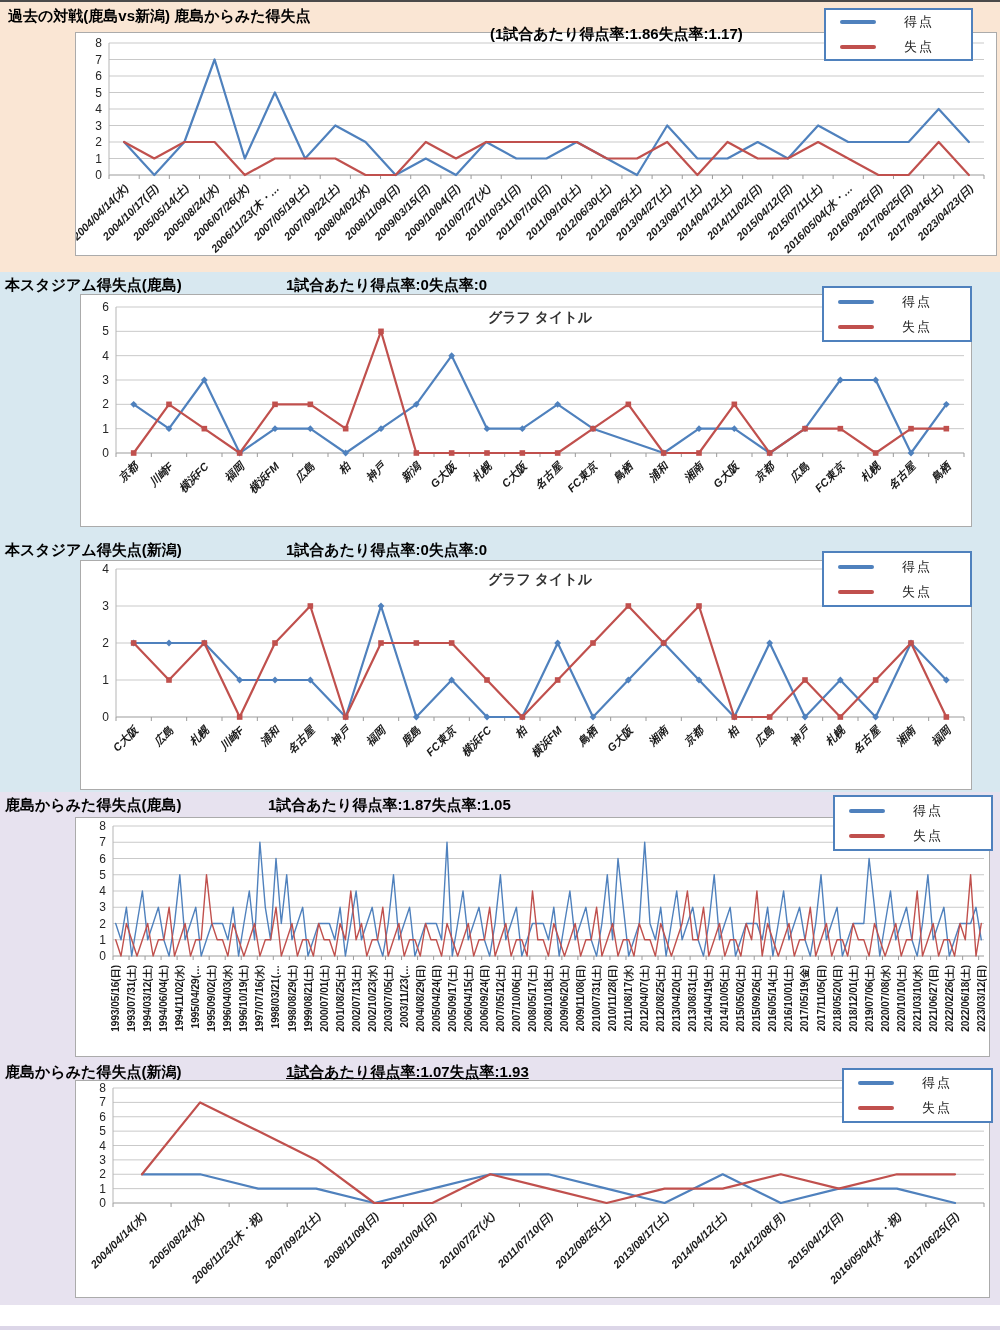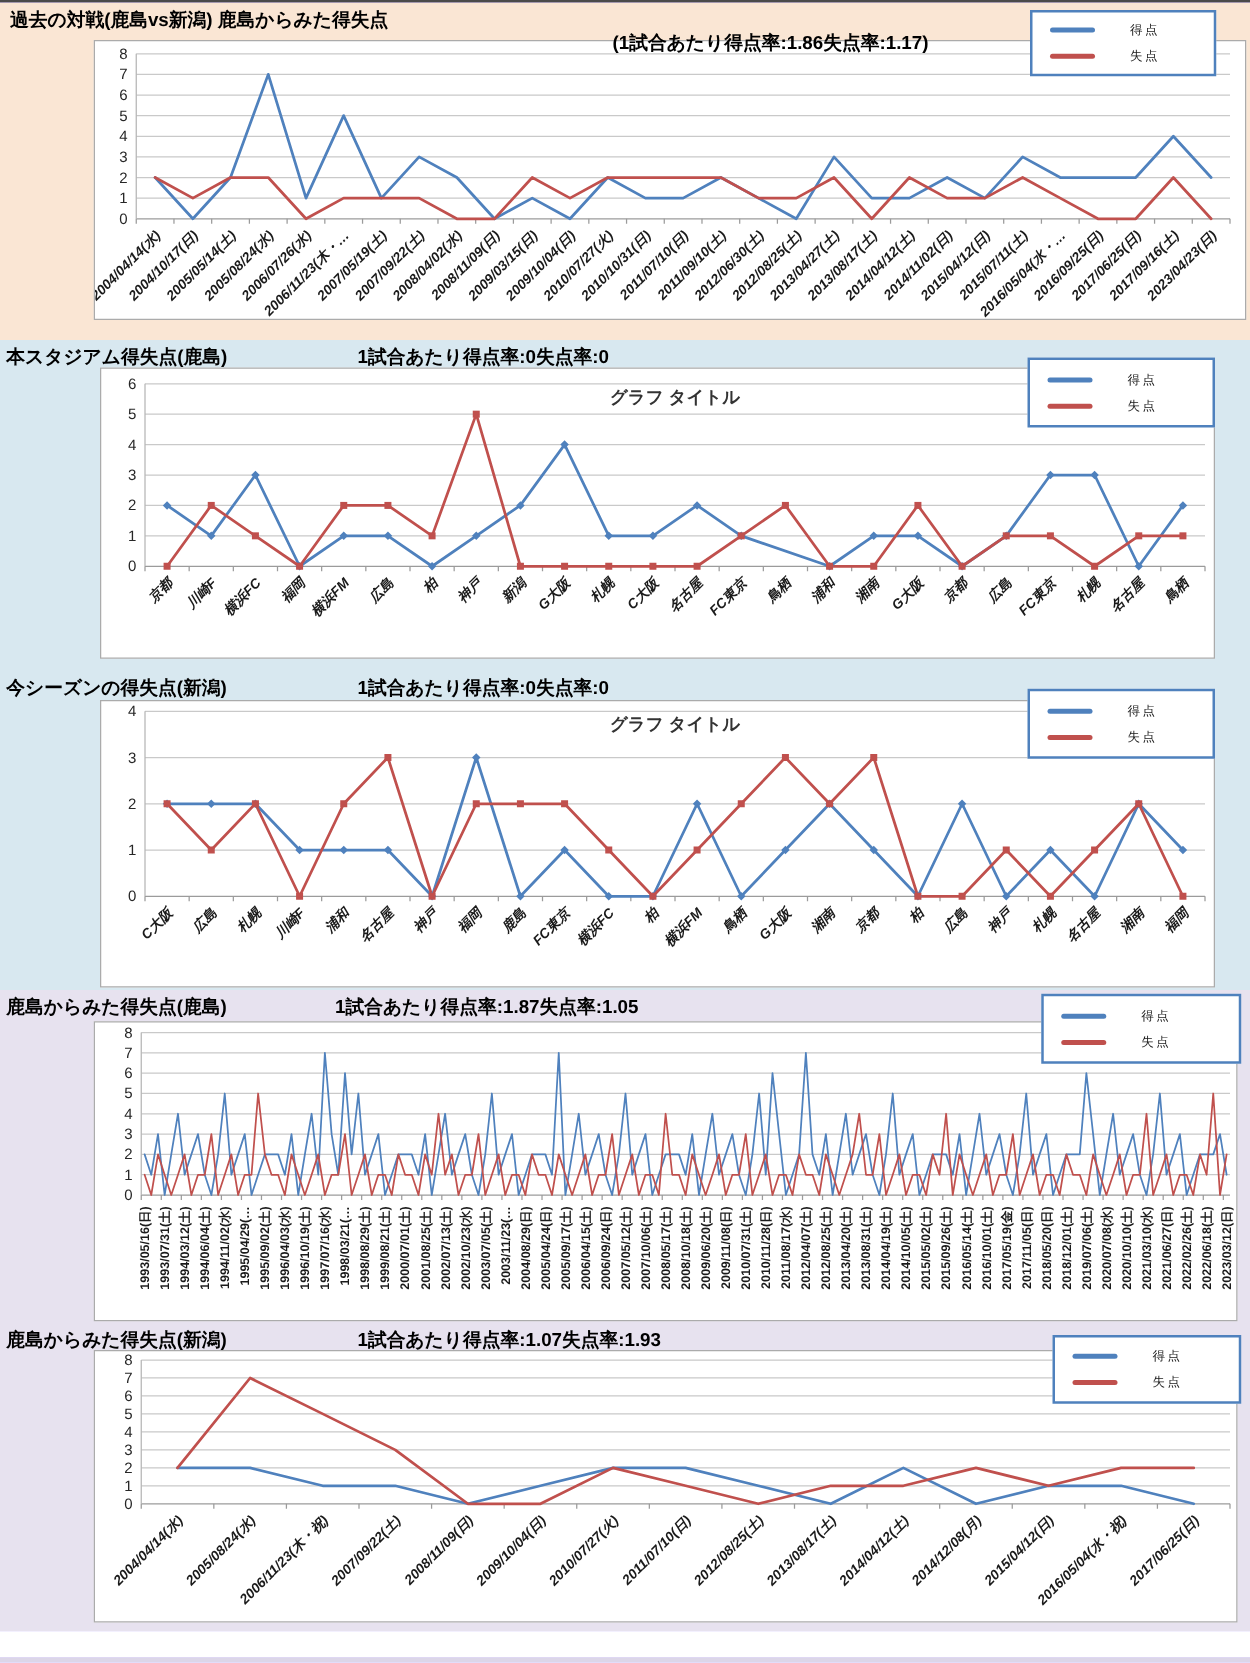--- a/index.html
+++ b/index.html
@@ -1,62 +1,62 @@
 <!DOCTYPE html>
 <html><head>
 <meta charset="utf-8">
 <style>
   html,body{margin:0;padding:0;background:#fff;}
   #page{
     position:relative;width:1000px;height:1330px;overflow:hidden;
     font-family:"Liberation Sans","DejaVu Sans",sans-serif;
-    border-top:2px solid #4a4a4a;box-sizing:border-box;background:#c4b5fd;
+    border-top:2px solid #4a4a4a;box-sizing:border-box;background:#0369a1;
   }
   .band{position:absolute;left:0;width:1000px;}
   .band-peach{top:0;height:270px;background:#fae6d4;}
   .band-blue{top:270px;height:520px;background:#d8e8f0;}
   .band-lav{top:790px;height:513px;background:#e7e2ef;}
   .band-white{top:1303px;height:21px;background:#ffffff;}
   .band-lav2{top:1324px;height:6px;background:#dcd6e8;}
   .hdr{position:absolute;font-size:15px;font-weight:bold;color:#000;white-space:nowrap;z-index:4;}
   .panel{position:absolute;background:#fff;border:1px solid #ababab;box-sizing:border-box;z-index:1;}
   .panel svg{display:block;}
   svg text{font-family:"Liberation Sans","DejaVu Sans",sans-serif;}
   .legend{
     position:absolute;background:#fff;border:2px solid #4f81bd;box-sizing:border-box;
     display:flex;flex-direction:column;justify-content:center;gap:7px;
     padding-left:14px;z-index:6;
   }
   .legend-row{display:flex;align-items:center;}
   .swatch{width:36px;height:4px;border-radius:2px;flex:0 0 auto;}
   .swatch-blue{background:#4f81bd;}
   .swatch-red{background:#c0504d;}
-  .legend-row span.lab{margin-left:28px;font-size:10px;color:#1a1a1a;letter-spacing:2px;}
+  .legend-row span.lab{margin-left:28px;font-size:13px;color:#1a1a1a;letter-spacing:2px;}
 </style>
 </head>
 <body>
 
 <div id="page">
 
   <div class="band band-peach"></div>
   <div class="band band-blue"></div>
   <div class="band band-lav"></div>
   <div class="band band-white"></div>
   <div class="band band-lav2"></div>
 
   <div class="hdr" style="left:8px;top:5px;">過去の対戦(鹿島vs新潟)  鹿島からみた得失点</div>
   <div class="hdr" style="left:490px;top:5px;margin-top:18px;">(1試合あたり得点率:1.86失点率:1.17)</div>
   <div class="hdr" style="left:5px;top:274px;">本スタジアム得失点(鹿島)</div>
   <div class="hdr" style="left:286px;top:274px;">1試合あたり得点率:0失点率:0</div>
-  <div class="hdr" style="left:5px;top:539px;">今シーズンの得失点(新潟)</div>
+  <div class="hdr" style="left:5px;top:539px;">本スタジアム得失点(新潟)</div>
   <div class="hdr" style="left:286px;top:539px;">1試合あたり得点率:0失点率:0</div>
   <div class="hdr" style="left:5px;top:794px;">鹿島からみた得失点(鹿島)</div>
   <div class="hdr" style="left:268px;top:794px;">1試合あたり得点率:1.87失点率:1.05</div>
   <div class="hdr" style="left:5px;top:1061px;">鹿島からみた得失点(新潟)</div>
-  <div class="hdr" style="left:286px;top:1061px;">1試合あたり得点率:1.07失点率:1.93</div>
+  <div class="hdr" style="left:286px;top:1061px;text-decoration:underline;">1試合あたり得点率:1.07失点率:1.93</div>
 
   <div class="panel" style="left:75px;top:30px;width:922px;height:224px;">
     <svg id="svg0" width="920" height="222" viewBox="0 0 920 222">
         <line x1="33" y1="10" x2="908" y2="10" stroke="#C9C9C9" stroke-width="1"></line>
         <text x="26" y="14" text-anchor="end" font-size="12" fill="#262626">8</text>
         <line x1="33" y1="26.5" x2="908" y2="26.5" stroke="#C9C9C9" stroke-width="1"></line>
         <text x="26" y="30.5" text-anchor="end" font-size="12" fill="#262626">7</text>
         <line x1="33" y1="43" x2="908" y2="43" stroke="#C9C9C9" stroke-width="1"></line>
         <text x="26" y="47" text-anchor="end" font-size="12" fill="#262626">6</text>
         <line x1="33" y1="59.5" x2="908" y2="59.5" stroke="#C9C9C9" stroke-width="1"></line>

